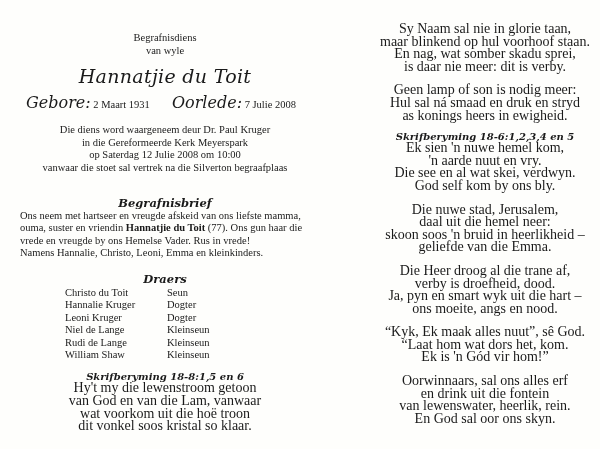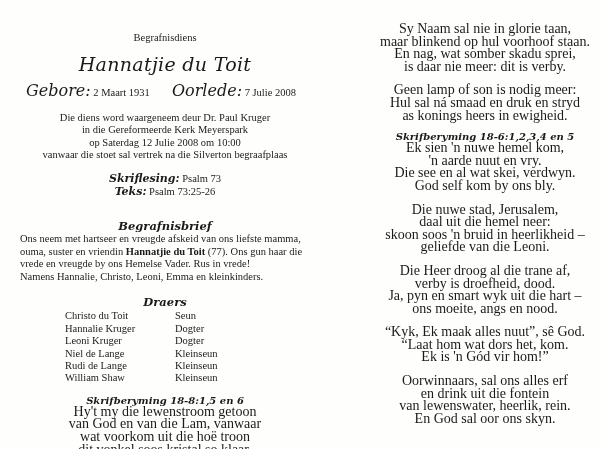--- a/index.html
+++ b/index.html
@@ -22,60 +22,51 @@
     .dates { display: flex; justify-content: space-between; padding: 0 14px 0 6px; margin-top: 6px; font-size: 10.5px; }
     .dates .lbl { font-family: "DejaVu Serif", serif; font-style: italic; font-weight: normal; font-size: 16px; }
     .service { margin-top: 12px; }
     .readings { margin-top: 10px; font-size: 10.5px; line-height: 13px; }
     .readings .lbl { font-family: "DejaVu Serif", serif; font-style: italic; font-weight: bold; font-size: 11px; }
     .section-head { font-family: "DejaVu Serif", serif; font-style: italic; font-weight: bold; font-size: 11.5px; margin-top: 21px; }
     .letter { text-align: left; font-size: 10.5px; line-height: 12.6px; padding: 0 0 0 0; }
     .letter b { font-weight: bold; }
     .bearers { margin: 1px 0 0 45px; text-align: left; font-size: 10.5px; line-height: 12.4px; }
     .bearer-row { display: flex; }
-    .bearer-name { width: 110px; }
+    .bearer-name { width: 102px; }
     .verse-block { font-size: 14px; line-height: 12.6px; }
     .gap { height: 11px; }
     .hymn-head { font-family: "DejaVu Serif", serif; font-style: italic; font-weight: bold; font-size: 10px; }
   </style>
 </head>
 <body>
 
 <div class="panel left" style="top:32px;">
   <div class="header-line">Begrafnisdiens</div>
+  <div class="header-line">van wyle</div>
   <div class="name-title">Hannatjie du Toit</div>
 
   <div class="dates">
     <span>
       <span class="lbl">Gebore:</span>
       <span>2 Maart 1931</span>
     </span>
     <span>
       <span class="lbl">Oorlede:</span>
       <span>7 Julie 2008</span>
     </span>
   </div>
 
   <div class="service small">
     <div>Die diens word waargeneem deur Dr. Paul Kruger</div>
     <div>in die Gereformeerde Kerk Meyerspark</div>
     <div>op Saterdag 12 Julie 2008 om 10:00</div>
     <div>vanwaar die stoet sal vertrek na die Silverton begraafplaas</div>
   </div>
 
-  <div class="readings">
-    <div>
-      <span class="lbl">Skriflesing:</span>
-      <span>Psalm 73</span>
-    </div>
-    <div>
-      <span class="lbl">Teks:</span>
-      <span>Psalm 73:25-26</span>
-    </div>
-  </div>
 
   <div class="section-head">Begrafnisbrief</div>
   <div class="letter">
     <span>Ons neem met hartseer en vreugde afskeid van ons liefste mamma, ouma, suster en vriendin </span><b>Hannatjie du Toit</b><span> (77).  Ons gun haar die vrede en vreugde by ons Hemelse Vader.  Rus in vrede!</span><br>
     <span>Namens Hannalie, Christo, Leoni, Emma en kleinkinders.</span>
   </div>
 
   <div class="section-head" style="margin-top:12px;">Draers</div>
   <div class="bearers">
     <div class="bearer-row">
@@ -132,21 +123,21 @@
     <div>Ek sien 'n nuwe hemel kom,</div>
     <div>'n aarde nuut en vry.</div>
     <div>Die see en al wat skei, verdwyn.</div>
     <div>God self kom by ons bly.</div>
   </div>
   <div class="gap"></div>
   <div class="verse-block">
     <div>Die nuwe stad, Jerusalem,</div>
     <div>daal uit die hemel neer:</div>
     <div>skoon soos 'n bruid in heerlikheid –</div>
-    <div>geliefde van die Leoni.</div>
+    <div>geliefde van die Emma.</div>
   </div>
   <div class="gap"></div>
   <div class="verse-block">
     <div>Die Heer droog al die trane af,</div>
     <div>verby is droefheid, dood.</div>
     <div>Ja, pyn en smart wyk uit die hart –</div>
     <div>ons moeite, angs en nood.</div>
   </div>
   <div class="gap"></div>
   <div class="verse-block">

